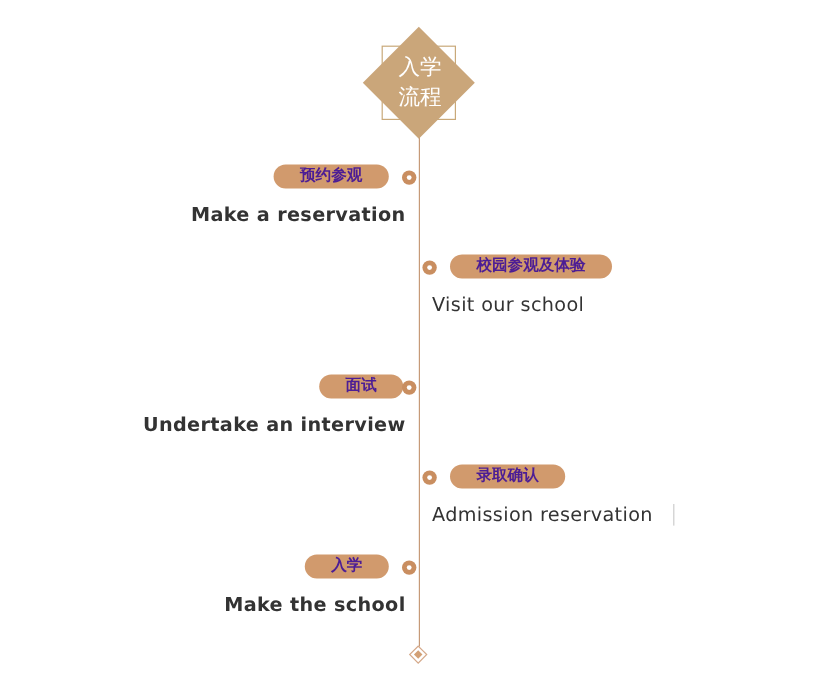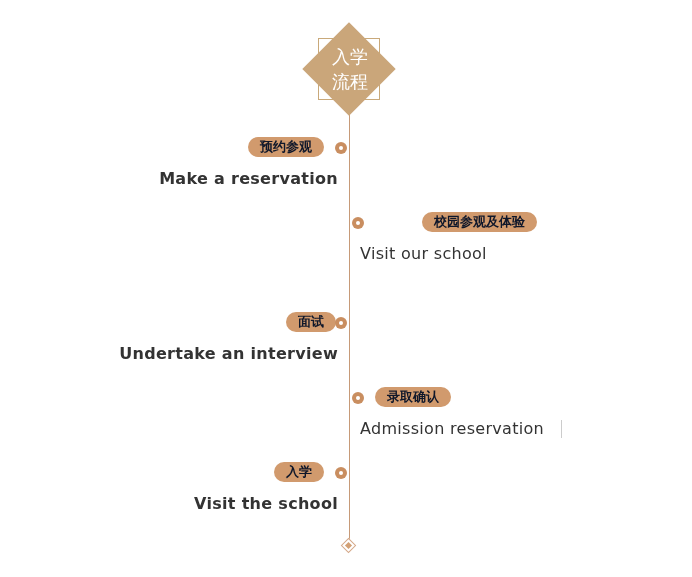--- a/index.html
+++ b/index.html
@@ -2,22 +2,22 @@
 <html><head>
 <meta charset="utf-8">
 <style>
   html, body { margin:0; padding:0; }
   body { width:692px; height:577px; background:#ffffff; position:relative; overflow:hidden;
          font-family:"DejaVu Sans","Liberation Sans",sans-serif; }
   .vline { position:absolute; left:349px; top:100px; width:1px; height:443px; background:#c69a78; }
   .hdr-box { position:absolute; left:318px; top:38px; width:62px; height:62px; border:1px solid #c9a97a; box-sizing:border-box; }
   .hdr-diamond { position:absolute; left:316px; top:36px; width:66px; height:66px; background:#caa67a; transform:rotate(45deg); }
   .hdr-text { position:absolute; left:319px; top:44px; width:62px; text-align:center; color:#fff; font-size:18px; line-height:25px; }
-  .tag { position:absolute; height:20px; line-height:20px; padding:0 12px; border-radius:10px;
-         background:#d19a6d; color:#0f172a; font-size:13px; font-weight:bold; white-space:nowrap; }
+  .tag { position:absolute; height:20px; line-height:20px; padding:0 22px; border-radius:10px;
+         background:#d19a6d; color:#4c1d95; font-size:13px; font-weight:bold; white-space:nowrap; }
   .dot { position:absolute; width:12px; height:12px; border-radius:50%; background:#c98e60; box-sizing:border-box; }
   .dot::after { content:""; position:absolute; left:4px; top:4px; width:4px; height:4px; border-radius:50%; background:#fff; }
   .label { position:absolute; font-size:16px; color:#333; white-space:nowrap; letter-spacing:0.3px; }
   .right { text-align:right;font-weight:bold; }
   .end-diamond { position:absolute; left:343px; top:540px; width:11px; height:11px; border:1px solid #d5a98a; background:#fff; transform:rotate(45deg); box-sizing:border-box; }
   .end-diamond::after { content:""; position:absolute; left:2px; top:2px; width:5px; height:5px; background:#d3a075; }
   .cursor { position:absolute; left:561px; top:420px; width:1px; height:18px; background:#ccc; }
 </style>
 </head>
 <body>
@@ -31,29 +31,29 @@
     <div>入学</div>
     <div>流程</div>
   </div>
 </div>
 
 <div class="tag" style="right:368px; top:137px;">预约参观</div>
 <div class="dot" style="left:335px; top:142px;"></div>
 <div class="label right" style="right:354px; top:169px;">Make a reservation</div>
 
 <div class="dot" style="left:352px; top:217px;"></div>
-<div class="tag" style="left:375px; top:212px;margin-left:47px;">校园参观及体验</div>
+<div class="tag" style="left:375px; top:212px;">校园参观及体验</div>
 <div class="label" style="left:360px; top:244px;">Visit our school</div>
 
 <div class="tag" style="right:356px; top:312px;">面试</div>
 <div class="dot" style="left:335px; top:317px;"></div>
 <div class="label right" style="right:354px; top:344px;margin-left:19px;">Undertake an interview</div>
 
 <div class="dot" style="left:352px; top:392px;"></div>
 <div class="tag" style="left:375px; top:387px;">录取确认</div>
 <div class="label" style="left:360px; top:419px;">Admission reservation</div>
 <div class="cursor"></div>
 
 <div class="tag" style="right:368px; top:462px;">入学</div>
 <div class="dot" style="left:335px; top:467px;"></div>
-<div class="label right" style="right:354px; top:494px;">Visit the school</div>
+<div class="label right" style="right:354px; top:494px;">Make the school</div>
 
 <div class="end-diamond"></div>
 
 </body></html>

